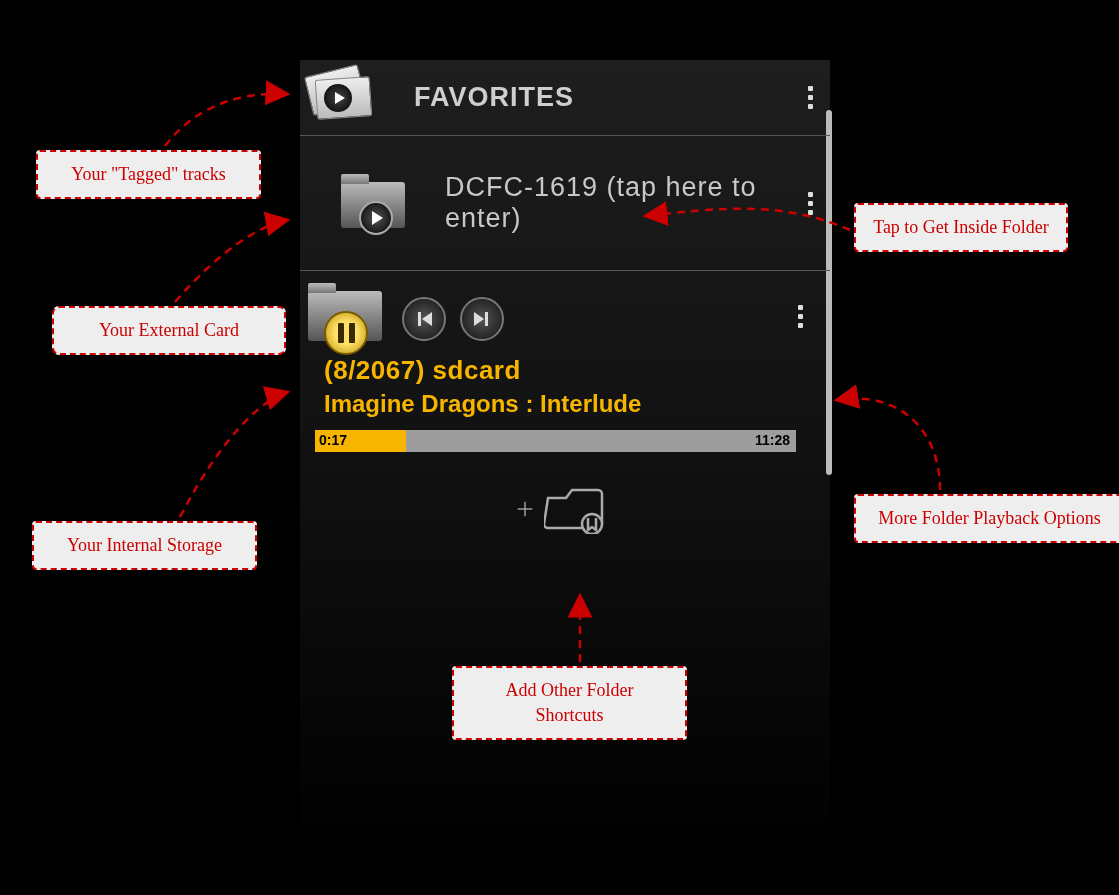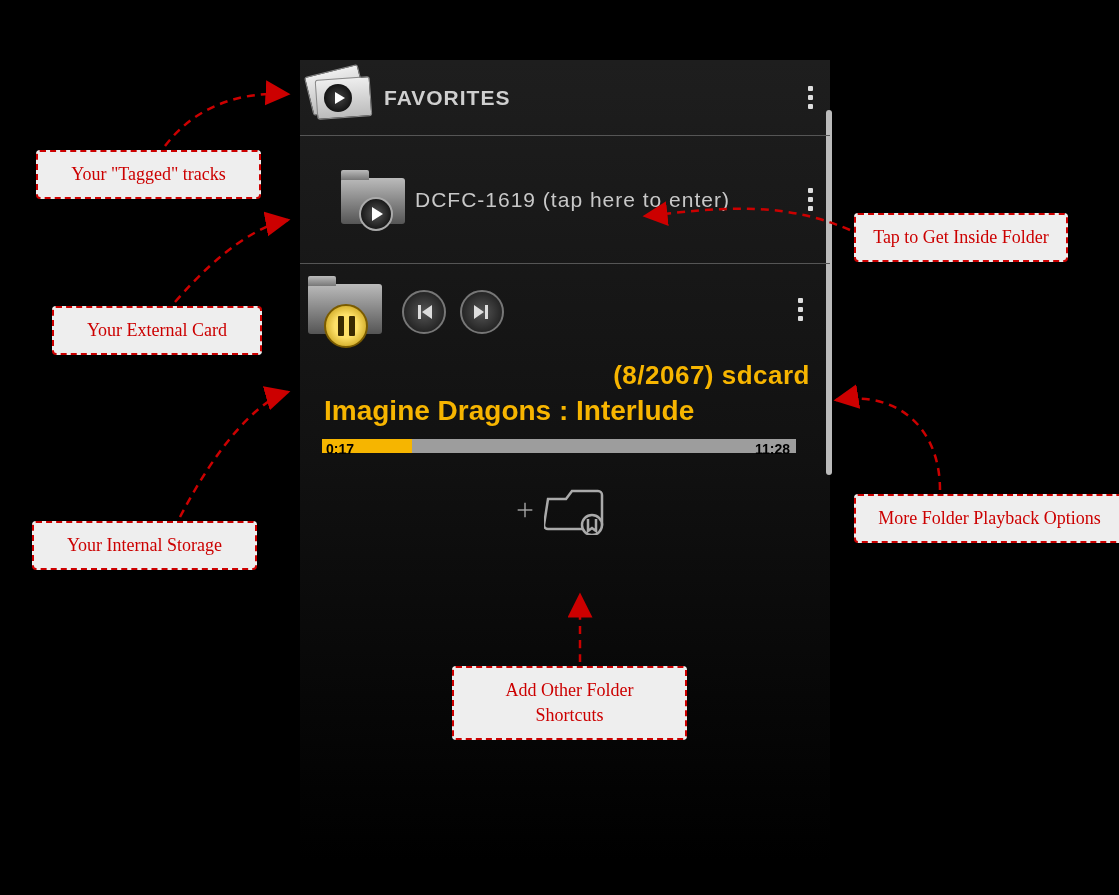--- a/index.html
+++ b/index.html
@@ -27,23 +27,24 @@
     align-items: center;
     border-bottom: 1px solid #555;
     padding: 10px 8px;
     position: relative;
   }
 
   .row .thumb { width: 70px; display:flex; align-items:center; justify-content:center; }
   .row .label {
     flex: 1;
     color: #c8c8c8;
-    font-size: 21px;
+    font-size: 27px;
     letter-spacing: 1px;
     padding-left: 6px;
+    margin-left: 30px;
   }
   .row .label.favorites { font-weight: bold; color:#cfcfcf; }
   .more-dots {
     width: 24px;
     display:flex; flex-direction:column; align-items:center; gap:4px;
     cursor:pointer;
   }
   .more-dots span{ width:5px;height:5px;background:#ddd;border-radius:1px;}
 
   
@@ -104,32 +105,31 @@
     display:flex;align-items:center;justify-content:center;
     cursor:pointer;
   }
   .round-btn svg{fill:#ddd;}
 
   .np-more{
     position:absolute;right:18px;top:34px;
   }
 
   .np-title{
-    margin-top:18px;
+    margin-top:6px;
     color:#f7b500;font-size:26px;font-weight:bold;letter-spacing:0.5px;
     padding-left:16px;
-    text-align:right;
   }
   .np-track{
-    color:#f7b500;font-size:28px;font-weight:bold;
+    color:#f7b500;font-size:24px;font-weight:bold;
     padding-left:16px; margin-top:4px;
   }
 
   .progress{
-    margin:12px 14px 0 14px;height:14px;background:#9d9d9d;position:relative;
+    margin:12px 14px 0 7px;height:22px;background:#9d9d9d;position:relative;
   }
   .progress .fill{height:100%;background:#f6b500;width:18%;}
   .progress .t-left,.progress .t-right{
     position:absolute;top:2px;color:#000;font-size:14px;font-weight:bold;
   }
   .progress .t-left{left:4px;}
   .progress .t-right{right:6px;}
 
   .add-shortcut{
     display:flex;align-items:center;justify-content:center;gap:8px;
@@ -233,23 +233,23 @@
       <svg width="60" height="50" viewBox="0 0 60 50" fill="none" stroke-width="2.5">
         <path d="M4 14 h18 l6 -8 h26 a4 4 0 0 1 4 4 v30 a4 4 0 0 1 -4 4 h-50 a4 4 0 0 1 -4 -4 z"></path>
         <circle cx="48" cy="40" r="10" fill="#111" stroke="#aaa"></circle>
         <path d="M44 34 v12 l4 -3 l4 3 v-12" stroke="#aaa"></path>
       </svg>
     </div>
   </div>
 </div>
 
 <div class="annotation" style="left:36px; top:150px; width:225px;">Your "Tagged" tracks</div>
-<div class="annotation" style="left:52px; top:306px; width:210px;">Your External Card</div>
+<div class="annotation" style="left:52px; top:306px; width:234px;border-radius:7px;">Your External Card</div>
 <div class="annotation" style="left:32px; top:521px; width:225px;">Your Internal Storage</div>
-<div class="annotation" style="left:854px; top:213px; width:214px;">Tap to Get Inside Folder</div>
+<div class="annotation" style="left:854px; top:203px; width:214px;">Tap to Get Inside Folder</div>
 <div class="annotation" style="left:854px; top:494px; width:271px; padding:10px 10px;">More Folder Playback Options</div>
 <div class="annotation" style="left:452px; top:666px; width:235px;">Add Other Folder Shortcuts</div>
 
 <svg class="arrows" width="1119" height="895">
   <defs>
     <marker id="ah" markerWidth="12" markerHeight="12" refX="9" refY="5" orient="auto">
       <path d="M0 0 L10 5 L0 10 z" fill="#cc0000"></path>
     </marker>
   </defs>
   <g stroke="#cc0000" stroke-width="2.5" fill="none" stroke-dasharray="8 6" marker-end="url(#ah)">

